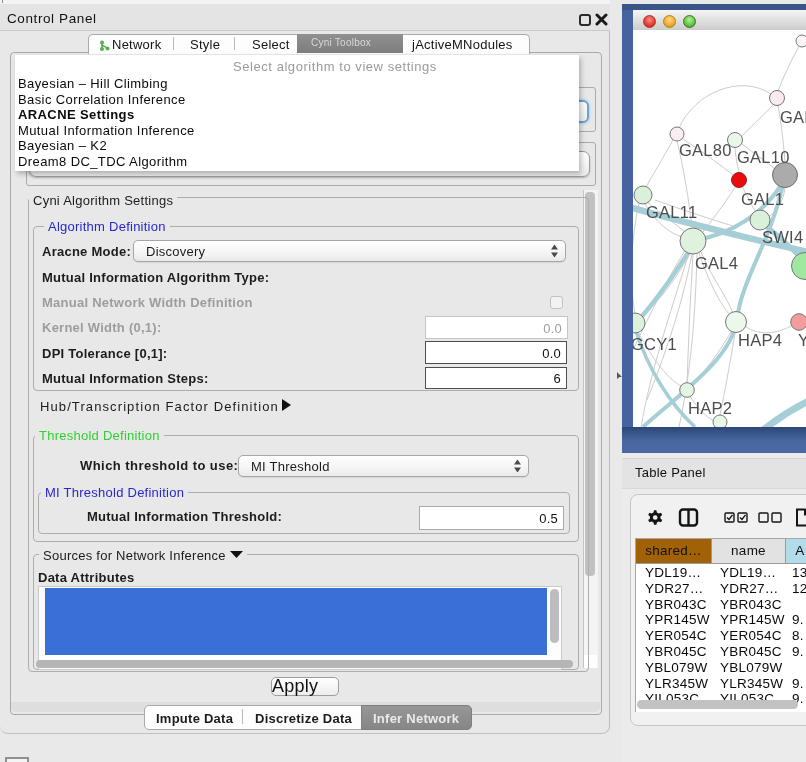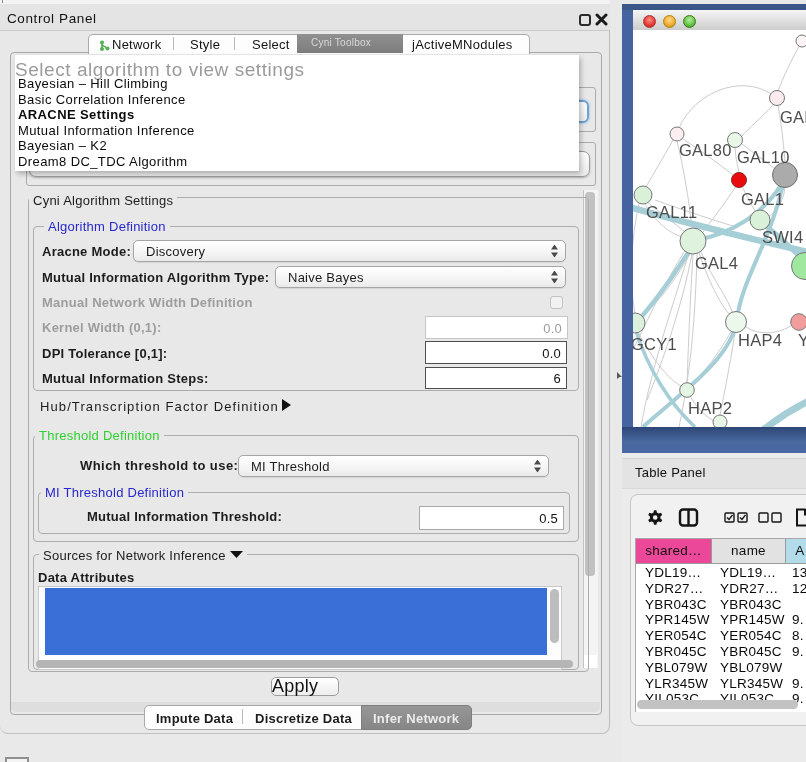--- a/index.html
+++ b/index.html
@@ -73,27 +73,20 @@
     <div class="blbl abs" style="left:42px;top:244px;">Aracne Mode:</div>
     <div class="combo" style="left:133px;top:240px;width:431px;height:20px;">
       <span class="ct">Discovery</span>
       <svg class="arrows" style="right:6px;" viewBox="0 0 9 13">
           <path d="M4.5 0 L8 5 L1 5 Z" fill="#4a4a4a"></path>
           <path d="M4.5 13 L8 8 L1 8 Z" fill="#4a4a4a"></path>
         </svg>
     </div>
 
     <div class="blbl abs" style="left:42px;top:270px;">Mutual Information Algorithm Type:</div>
-    <div class="combo" style="left:275px;top:266px;width:289px;height:20px;">
-      <span class="ct">Naive Bayes</span>
-      <svg class="arrows" style="right:6px;" viewBox="0 0 9 13">
-          <path d="M4.5 0 L8 5 L1 5 Z" fill="#4a4a4a"></path>
-          <path d="M4.5 13 L8 8 L1 8 Z" fill="#4a4a4a"></path>
-        </svg>
-    </div>
 
     <div class="glbl abs" style="left:42px;top:295px;">Manual Network Width Definition</div>
     <div class="abs" style="left:550px;top:296px;width:11px;height:11px;background:#f2f2f2;border:1px solid #c2c2c2;border-radius:3px;"></div>
 
     <div class="glbl abs" style="left:42px;top:320px;">Kernel Width (0,1):</div>
     <div class="field" style="left:425px;top:316px;width:141px;height:21px;border:1px solid #c6c6c6;">
         <span class="fval" style="color:#9d9d9d;">0.0</span>
       </div>
 
     <div class="blbl abs" style="left:42px;top:346px;">DPI Tolerance [0,1]:</div>
@@ -108,21 +101,21 @@
 
     <div class="lbl abs" style="left:40px;top:399px;">Hub/Transcription Factor Definition</div>
     <svg class="abs" style="left:281px;top:398px;" width="11" height="14" viewBox="0 0 11 14">
         <path d="M1 1 L10 7 L1 13 Z" fill="#111"></path>
       </svg>
 
     <div class="groupbox" style="left:33px;top:435px;width:544px;height:105px;"></div>
     <div class="gtitle" style="left:35px;top:429px;color:#2fd12f;">Threshold Definition</div>
 
     <div class="blbl abs" style="left:80px;top:458px;letter-spacing:0.45px;">Which threshold to use:</div>
-    <div class="combo" style="left:238px;top:455px;width:289px;height:20px;padding-left:20px;">
+    <div class="combo" style="left:238px;top:455px;width:289px;height:20px;">
       <span class="ct">MI Threshold</span>
       <svg class="arrows" style="right:6px;" viewBox="0 0 9 13">
           <path d="M4.5 0 L8 5 L1 5 Z" fill="#4a4a4a"></path>
           <path d="M4.5 13 L8 8 L1 8 Z" fill="#4a4a4a"></path>
         </svg>
     </div>
 
     <div class="groupbox" style="left:38px;top:492px;width:530px;height:40px;"></div>
     <div class="gtitle" style="left:41px;top:486px;color:#2727cd;">MI Threshold Definition</div>
     <div class="blbl abs" style="left:47px;top:509px;padding-left:40px;">Mutual Information Threshold:</div>
@@ -144,21 +137,21 @@
     <div class="abs" style="left:271px;top:677px;width:66px;height:17px;background:linear-gradient(#ffffff,#ededed);border:1px solid #9e9e9e;border-radius:5px;font-size:18px;color:#111;line-height:16px;">Apply</div>
 
     <div class="abs" style="left:144px;top:705px;width:326px;height:23px;background:#fdfdfd;border:1px solid #a9a9a9;border-radius:5px;"></div>
     <div class="abs" style="left:361px;top:705px;width:109px;height:23px;background:linear-gradient(#979797,#868686);border:1px solid #7f7f7f;border-radius:0 5px 5px 0;"></div>
     <div class="abs blbl" style="left:156px;top:711px;">Impute Data</div>
     <div class="abs" style="left:242px;top:709px;width:1px;height:15px;background:#b9b9b9;"></div>
     <div class="abs blbl" style="left:255px;top:711px;">Discretize Data</div>
     <div class="abs" style="left:373px;top:711px;font-size:13px;font-weight:bold;color:#ebebeb;">Infer Network</div>
 
     <div class="abs" style="left:15px;top:55px;width:564px;height:116px;background:#ffffff;box-shadow:2px 3px 5px rgba(0,0,0,0.25);"></div>
-    <div class="abs" style="left:15px;top:59px;width:640px;font-size:19px;color:#9b9b9b;letter-spacing:0.55px;">Select algorithm to view settings</div>
+    <div class="abs" style="left:15px;top:59px;width:640px;text-align:center;font-size:13px;color:#9b9b9b;letter-spacing:0.55px;">Select algorithm to view settings</div>
     <div class="abs" style="left:18px;top:76px;font-size:13px;color:#0a0a0a;line-height:15.6px;letter-spacing:0.4px;">Bayesian – Hill Climbing<br>Basic Correlation Inference<br><b>ARACNE Settings</b><br>Mutual Information Inference<br>Bayesian – K2<br>Dream8 DC_TDC Algorithm</div>
   </div>
 
   <svg class="abs" style="left:616px;top:371px;" width="8" height="9" viewBox="0 0 8 9">
       <path d="M1 8 L1 1 L6 6 L3.5 6 Z" fill="#555"></path>
     </svg>
 
   <div class="abs" style="left:5px;top:757px;width:20px;height:10px;background:#f4f4f4;border:2px solid #8f8f8f;"></div>
 
   <div class="abs" style="left:622px;top:4px;width:184px;height:449px;background:#44639f;"></div>
@@ -261,21 +254,21 @@
       <path d="M82,9.5 L84,11.5 L87.5,6.8" stroke-width="1.4"></path>
       <path d="M95,9.5 L97,11.5 L100.5,6.8" stroke-width="1.4"></path>
       <rect x="114" y="5" width="9" height="9" rx="1" stroke-width="1.4"></rect>
       <rect x="127" y="5" width="9" height="9" rx="1" stroke-width="1.4"></rect>
       <path d="M152,1.5 h8 l5,5 v11 h-13 z" stroke-width="2"></path>
       <path d="M160,1.5 v5 h5" stroke-width="2"></path>
     </g>
   </svg>
 
   <div class="abs" style="left:635px;top:538px;width:171px;height:173px;background:#ffffff;border-left:1px solid #a7a7a7;border-top:1px solid #a7a7a7;overflow:hidden;">
-    <div class="abs" style="left:0;top:0;width:75px;height:24px;background:#ec4899;border-right:1px solid #9a9a9a;border-bottom:1px solid #9a9a9a;text-align:center;font-size:13.5px;color:#111;line-height:24px;">shared…</div>
+    <div class="abs" style="left:0;top:0;width:75px;height:24px;background:#a16207;border-right:1px solid #9a9a9a;border-bottom:1px solid #9a9a9a;text-align:center;font-size:13.5px;color:#111;line-height:24px;">shared…</div>
     <div class="abs" style="left:76px;top:0;width:73px;height:24px;background:#e2e2e2;border-right:1px solid #9a9a9a;border-bottom:1px solid #9a9a9a;text-align:center;font-size:13.5px;color:#111;line-height:24px;">name</div>
     <div class="abs" style="left:150px;top:0;width:25px;height:24px;background:#b2dcea;border-bottom:1px solid #9a9a9a;text-align:center;font-size:13.5px;color:#111;line-height:24px;"> A</div>
     <div class="abs" style="left:9px;top:26px;font-size:13.5px;color:#0a0a0a;line-height:15.8px;">YDL19…<br>YDR27…<br>YBR043C<br>YPR145W<br>YER054C<br>YBR045C<br>YBL079W<br>YLR345W<br>YIL053C</div>
     <div class="abs" style="left:84px;top:26px;font-size:13.5px;color:#0a0a0a;line-height:15.8px;">YDL19…<br>YDR27…<br>YBR043C<br>YPR145W<br>YER054C<br>YBR045C<br>YBL079W<br>YLR345W<br>YIL053C</div>
     <div class="abs" style="left:156px;top:26px;font-size:13.5px;color:#0a0a0a;line-height:15.8px;">13<br>12<br>&nbsp;<br>9.<br>8.<br>9.<br>&nbsp;<br>9.<br>9.</div>
     <div class="abs" style="left:1px;top:161px;width:161px;height:9px;background:#c2c2c2;border-radius:4.5px;"></div>
   </div>
 
 </div>
 

